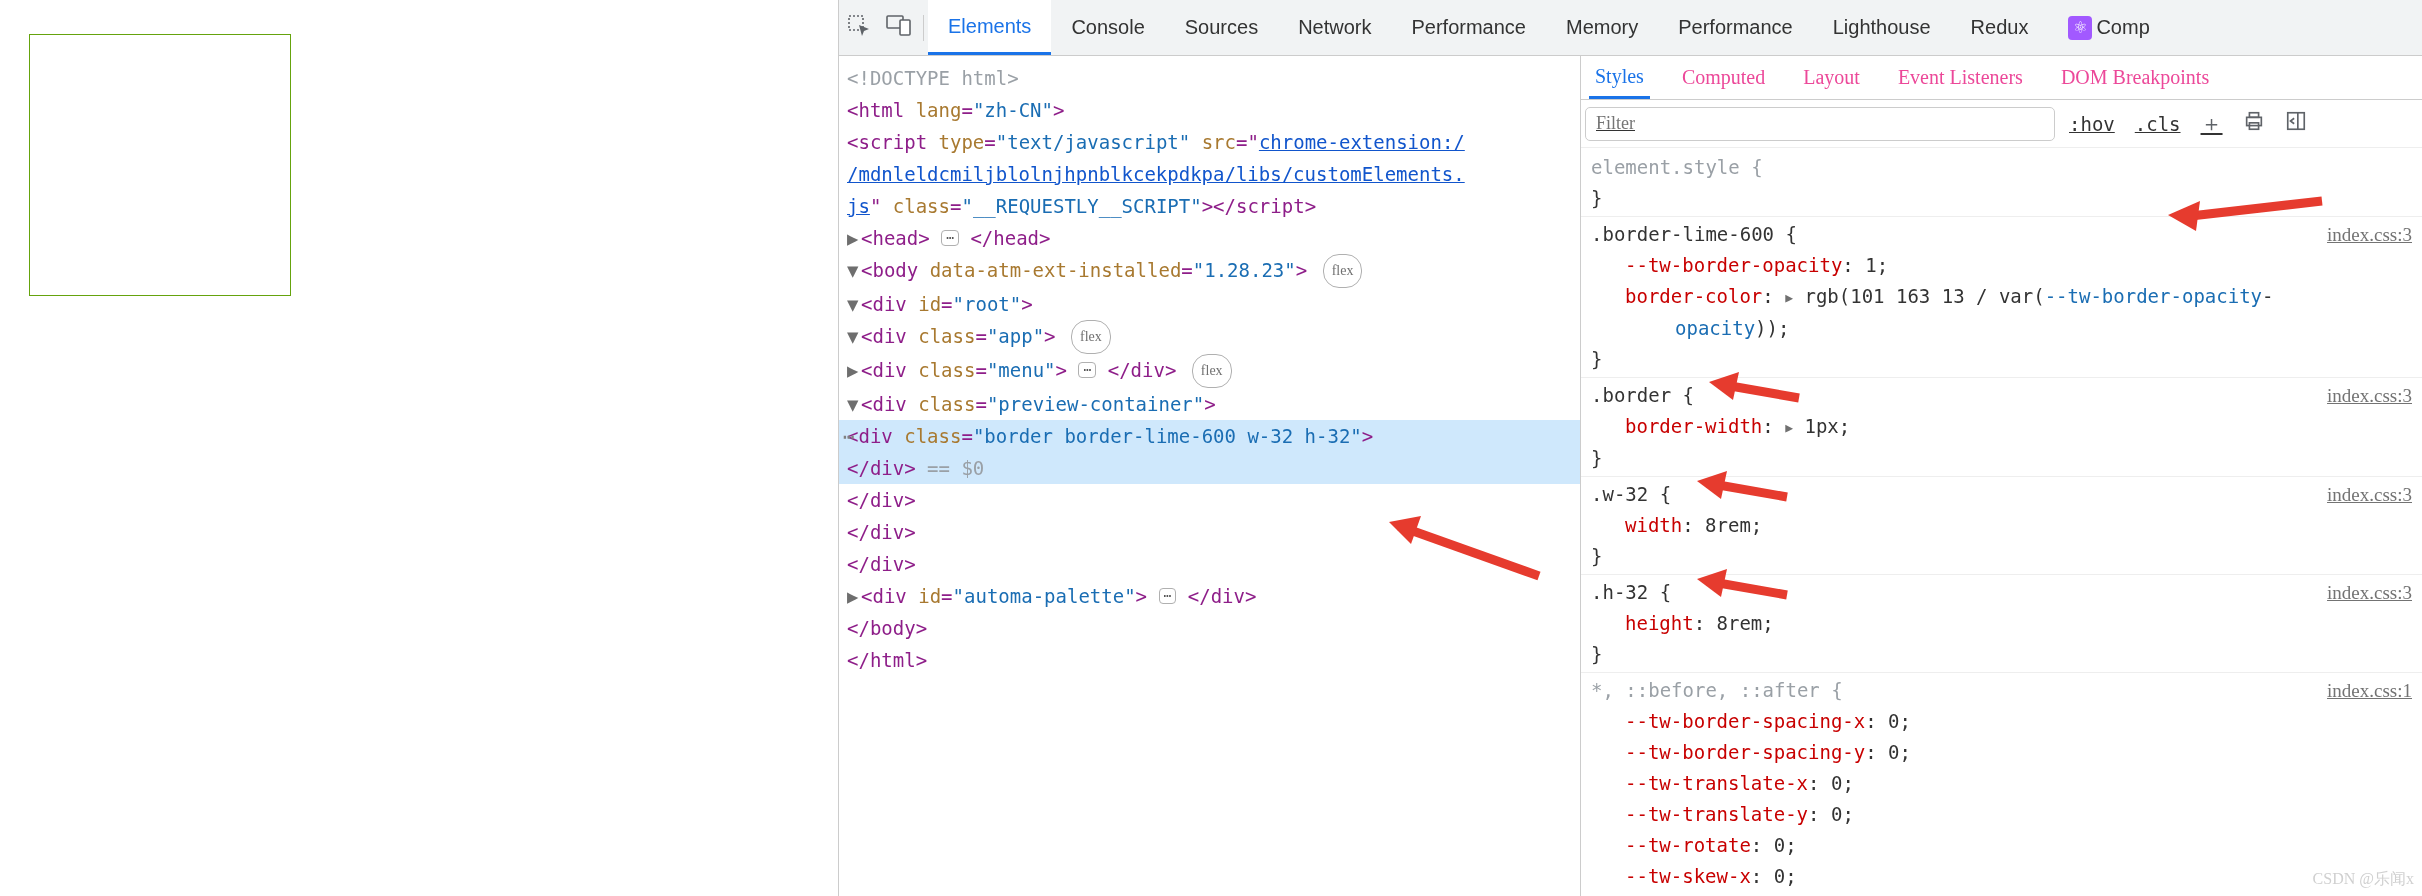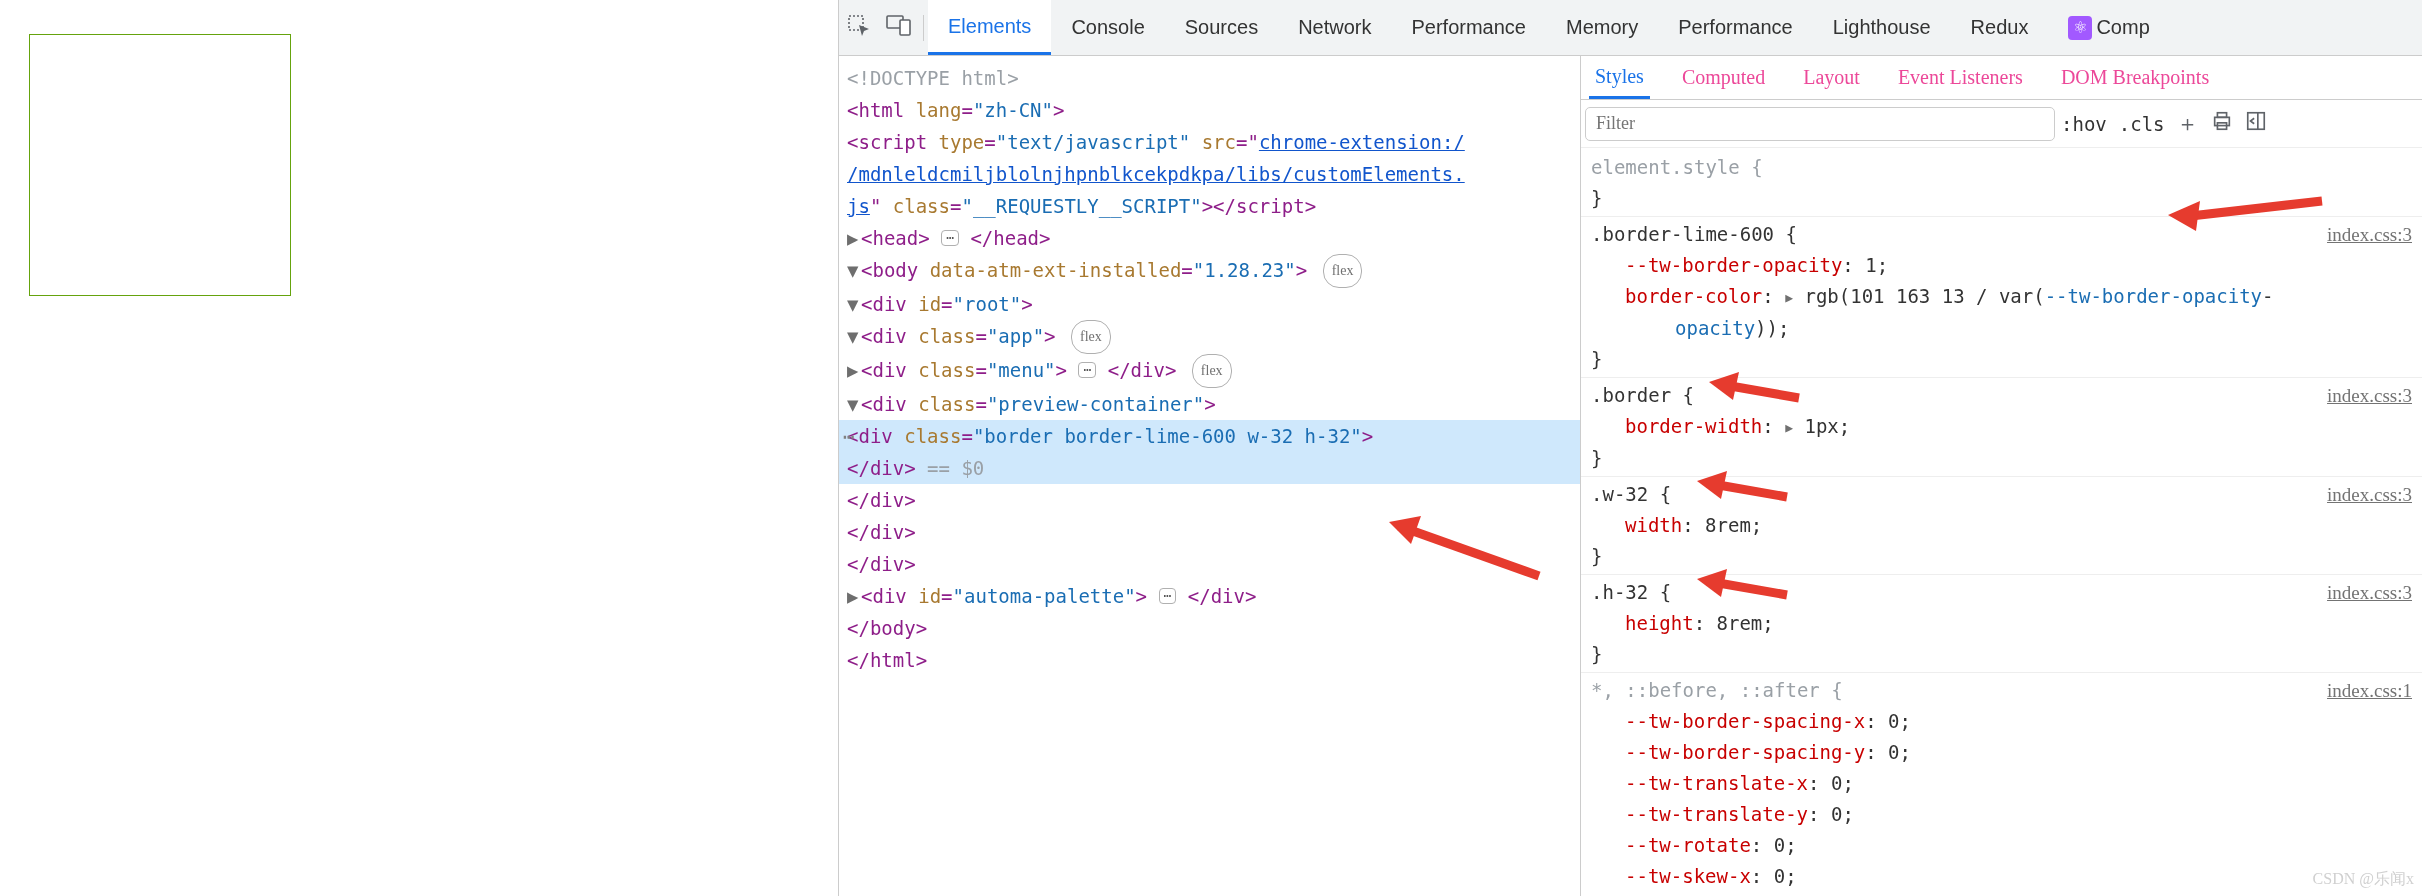--- a/index.html
+++ b/index.html
@@ -22,21 +22,21 @@
   .tri{ color:#6e6e6e; display:inline-block; width:14px;}
   .badge{ display:inline-block; border:1px solid #b0b0b0; color:#707070; border-radius:16px; font-size:14px; padding:0px 8px; margin-left:4px; background:#fff; font-family:-apple-system; vertical-align:2px;}
   .ellips{display:inline-block; border:1px solid #b0b0b0; border-radius:4px; padding:0px 4px; font-size:13px; color:#555; background:#fff; line-height:14px; vertical-align:3px;}
   .selected{ background:#cfe8fc; }
   .selected-dots{ position:absolute; left:4px; color:#808080;}
   .dollar{ color:#9aa0a6;}
   .styles-side { flex:1; display:flex; flex-direction:column; font-family: Menlo, Consolas, monospace; font-size:19px; min-width:0;}
   .subtabs { display:flex; height:44px; border-bottom:1px solid #ccc; font-family:-apple-system; font-size:20px; align-items:center; padding:0 8px; gap:26px;}
   .subtabs .stab{ color:#ec4899; padding:0 6px; height:100%; display:flex; align-items:center; cursor:pointer;}
   .subtabs .stab.active{ color:#1a73e8; border-bottom:3px solid #1a73e8;}
-  .filter-row{ display:flex; align-items:center; height:48px; border-bottom:1px solid #eee; padding:0 6px 0 4px; }
+  .filter-row{ display:flex; align-items:center; height:48px; border-bottom:1px solid #eee; padding:0 6px 0 4px; gap:8px;text-decoration:underline;}
   .filter-row input{ flex:0 0 470px; height:34px; border:1px solid #ccc; border-radius:5px; padding:0 10px; font-size:18px; font-family:-apple-system;}
   .filter-row .chip{ font-family:Menlo, monospace; color:#333; padding:0 6px; cursor:pointer;}
   .filter-row .iconb{ color:#5f6368; padding:0 6px; cursor:pointer; font-size:22px;}
   .styles-list{ flex:1; overflow:hidden; padding-top:2px; position:relative;}
   .rule{ border-bottom:1px solid #eee; padding:2px 10px 2px 10px; line-height:31px; position:relative;}
   .rule .src{ float:right; color:#737373; text-decoration:underline; font-family:Menlo;}
   .sel{ color:#333;}
   .prop{ color:#c80000;} .pval{ color:#333;}
   .varr{ color:#1a6db3;}
   .triangle{ color:#707070; font-size:13px; vertical-align:1px;}

